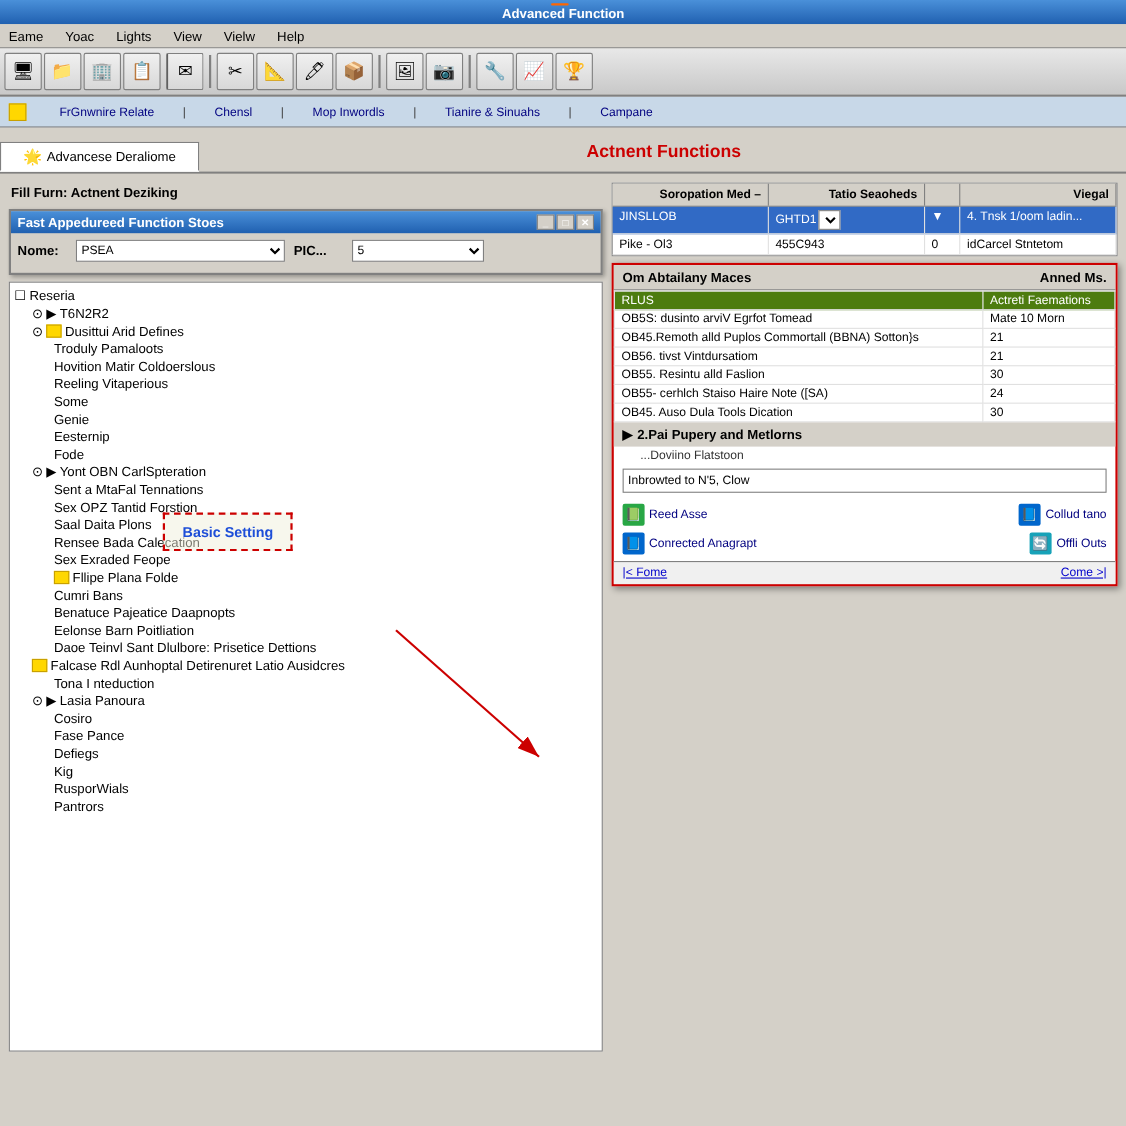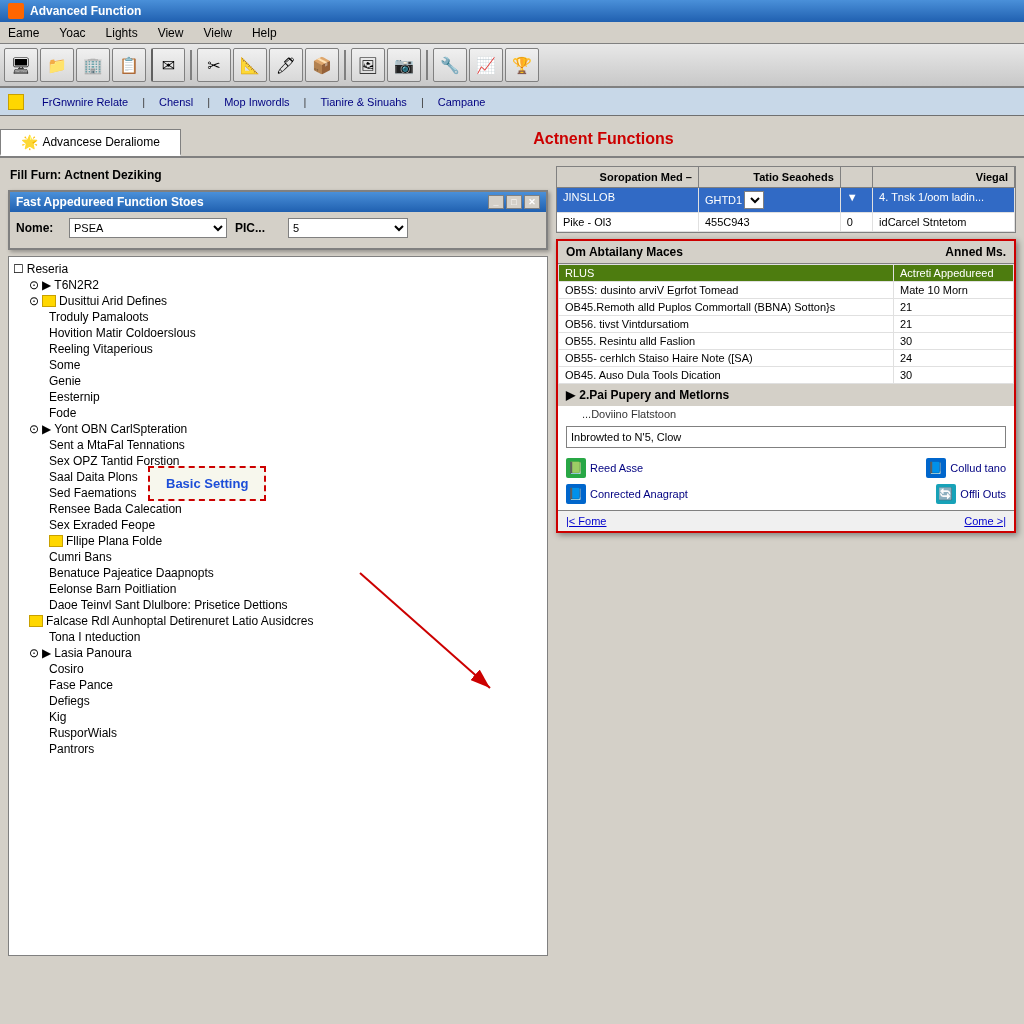--- a/index.html
+++ b/index.html
@@ -1,32 +1,32 @@
 <!DOCTYPE html>
 <html><head>
   <meta charset="utf-8">
   <style>
     * { box-sizing: border-box; margin: 0; padding: 0; }
     body { font-family: 'Segoe UI', Tahoma, Geneva, Verdana, sans-serif; font-size: 12px; background: #d4d0c8; overflow: hidden; width: 1024px; height: 1024px; }
     
     
-    .title-bar { background: linear-gradient(to bottom, #4a90d9, #2060b0); color: white; padding: 3px 8px; font-size: 12px; font-weight: bold; display: flex; align-items: center; height: 22px; }
+    .title-bar { background: linear-gradient(to bottom, #4a90d9, #2060b0); color: white; padding: 3px 8px; font-size: 12px; font-weight: bold; display: flex; align-items: center; height: 22px; flex-direction: column; }
     .title-bar-icon { width: 16px; height: 16px; background: #ff6600; border-radius: 2px; margin-right: 6px; display: inline-block; }
     
     
     .menu-bar { background: #d4d0c8; border-bottom: 1px solid #808080; padding: 2px 4px; display: flex; gap: 12px; font-size: 12px; height: 22px; align-items: center; }
     .menu-item { cursor: pointer; padding: 2px 4px; color: #000; }
     
     
     .toolbar { background: linear-gradient(to bottom, #e8e8e8, #c8c8c8); border-bottom: 2px solid #808080; padding: 3px 4px; display: flex; align-items: center; gap: 2px; height: 44px; }
     .toolbar-btn { width: 34px; height: 34px; background: linear-gradient(to bottom, #f0f0f0, #d8d8d8); border: 1px solid #808080; border-radius: 2px; display: flex; align-items: center; justify-content: center; cursor: pointer; font-size: 16px; }
     .toolbar-sep { width: 2px; height: 30px; background: #808080; margin: 0 3px; }
     
     
-    .nav-bar { background: #c8d8e8; border-bottom: 1px solid #707070; padding: 3px 8px; display: flex; gap: 8px; align-items: center; height: 28px; font-size: 11px; }
+    .nav-bar { background: #c8d8e8; border-bottom: 1px solid #707070; padding: 3px 8px; display: flex; gap: 20px; align-items: center; height: 28px; font-size: 11px; }
     .nav-link { color: #000080; text-decoration: none; padding: 2px 6px; cursor: pointer; }
     .nav-sep { color: #404040; }
     
     
     .main-area { display: flex; flex-direction: column; height: calc(1024px - 22px - 22px - 44px - 28px); }
     
     
     .tab-header { display: flex; background: #d4d0c8; border-bottom: 2px solid #808080; align-items: flex-end; padding-top: 6px; }
     .tab { padding: 4px 20px; background: #d4d0c8; border: 1px solid #808080; border-bottom: none; cursor: pointer; font-size: 12px; margin-right: 2px; display: flex; align-items: center; gap: 4px; }
     .tab.active { background: white; border-bottom: 2px solid white; position: relative; z-index: 1; }
@@ -161,21 +161,21 @@
           <span>Fast Appedureed Function Stoes</span>
           <div class="dialog-controls">
             <div class="dialog-ctrl-btn">_</div>
             <div class="dialog-ctrl-btn">□</div>
             <div class="dialog-ctrl-btn">✕</div>
           </div>
         </div>
         <div class="dialog-content">
           <div class="form-row">
             <span class="form-label">Nome:</span>
-            <select class="form-select" style="width:158px">
+            <select class="form-select" style="width:190px">
               <option>PSEA</option>
             </select>
             <span class="form-label">PIC...</span>
             <select class="form-select" style="width:80px">
               <option>5</option>
             </select>
           </div>
         </div>
       </div>
 
@@ -228,23 +228,20 @@
               <div class="tree-row">
                   <a>Sent a MtaFal Tennations</a>
                 </div>
               <div class="tree-row">
                   <a>Sex OPZ Tantid Forstion</a>
                 </div>
               <div class="tree-row">
                   <a>Saal Daita Plons</a>
                 </div>
               <div class="tree-row">
-                  <a>Sed Faemations</a>
-                </div>
-              <div class="tree-row">
                   <a>Rensee Bada Calecation</a>
                 </div>
               <div class="tree-row">
                   <a>Sex Exraded Feope</a>
                 </div>
               <div class="tree-row">
                   <span class="folder-icon"></span>
                   <a>Fllipe Plana Folde</a>
                 </div>
               <div class="tree-row">
@@ -332,21 +329,21 @@
       <div class="func-dialog">
         <div class="func-dialog-title">
           <span>Om Abtailany Maces</span>
           <span style="margin-left:auto;">Anned Ms.</span>
         </div>
 
         <table class="func-table" style="width:100%;">
           <tbody>
             <tr class="selected">
               <td>RLUS</td>
-              <td style="width:120px;">Actreti Appedureed</td>
+              <td style="width:120px;">Actreti Faemations</td>
             </tr>
             <tr>
               <td>OB5S: dusinto arviV Egrfot Tomead</td>
               <td style="width:120px;">Mate 10 Morn</td>
             </tr>
             <tr>
               <td>OB45.Remoth alld Puplos Commortall (BBNA) Sotton}s</td>
               <td>21</td>
             </tr>
             <tr>

